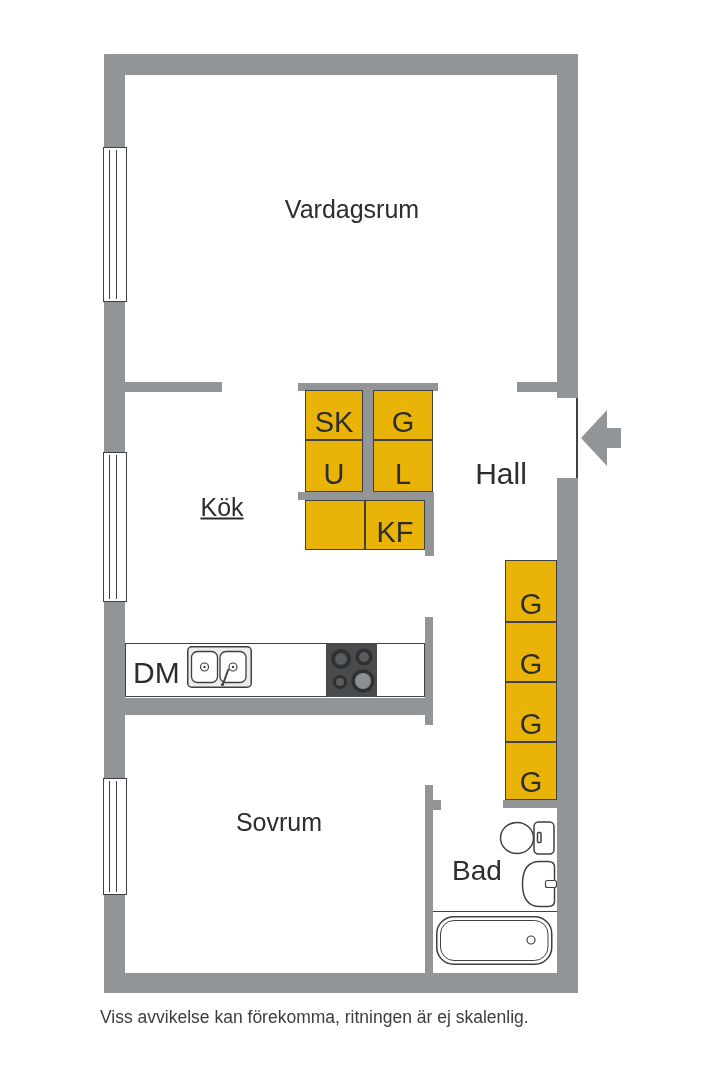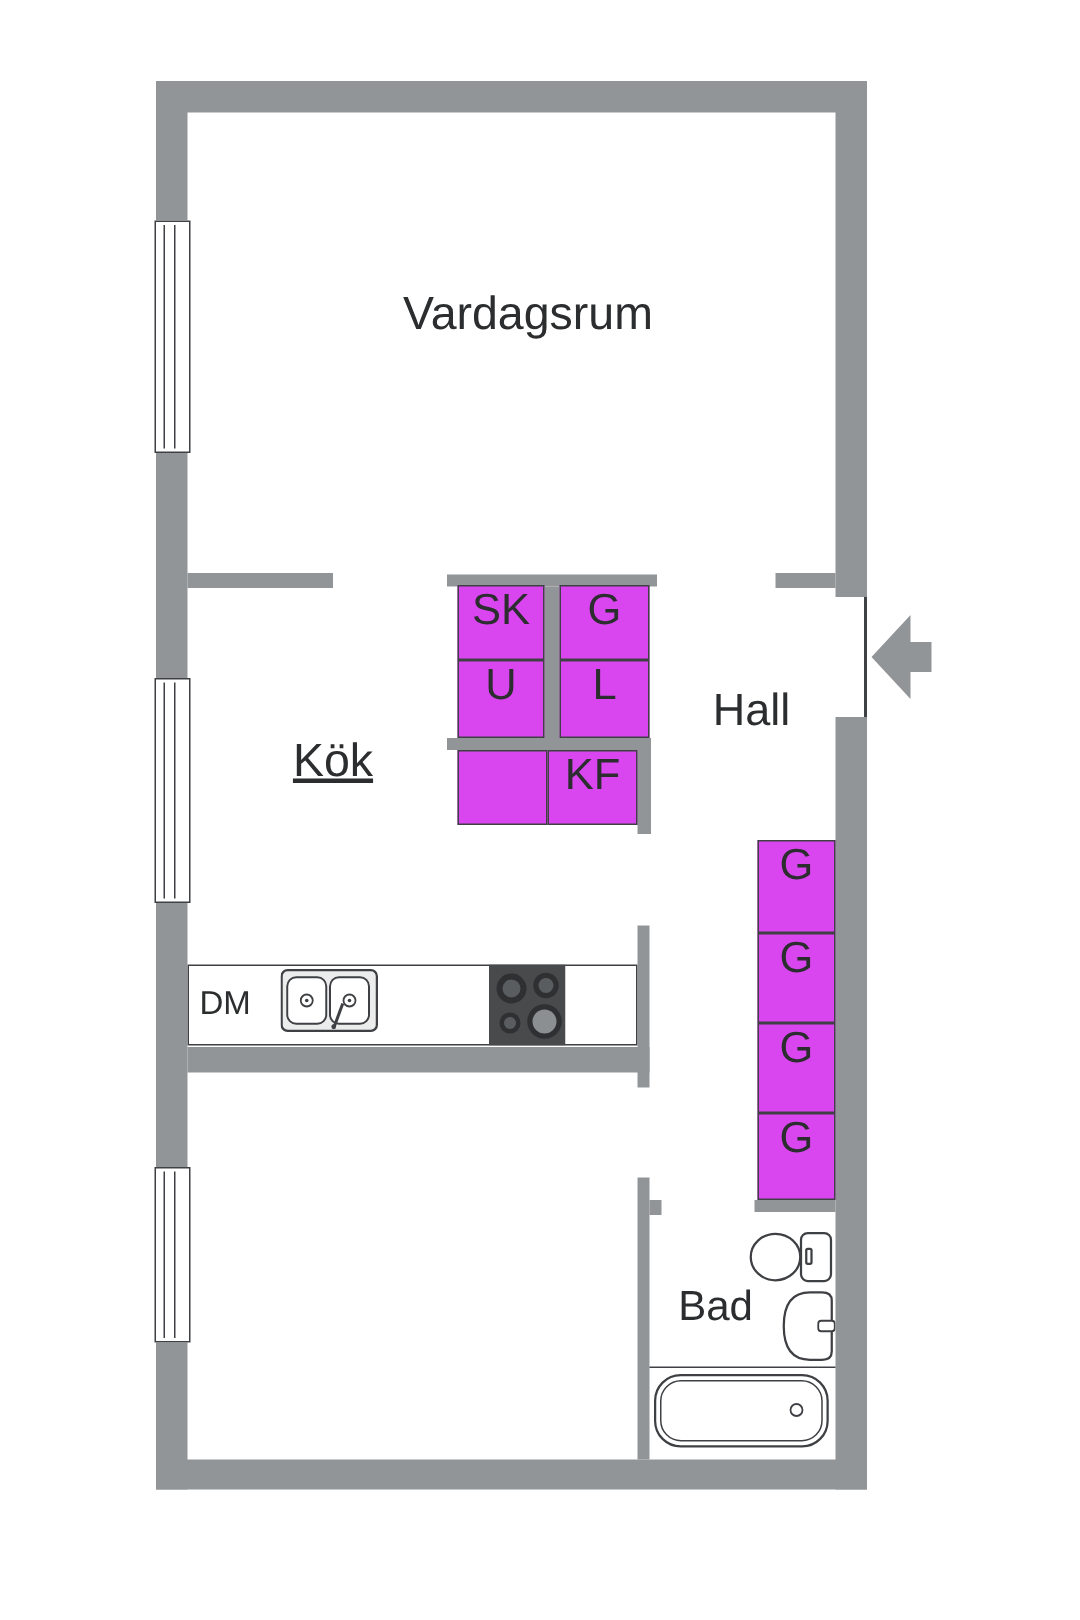--- a/index.html
+++ b/index.html
@@ -3,26 +3,26 @@
 <meta charset="utf-8">
 <style>
   html,body{margin:0;padding:0;background:#fff;}
   .plan{position:relative;width:720px;height:1080px;background:#ffffff;overflow:hidden;
         font-family:"Liberation Sans", sans-serif;color:#2b2d2e;}
   .wall{position:absolute;background:#919598;}
   .thinline{position:absolute;background:#3e4043;}
   .window{position:absolute;left:103px;width:24px;background:#fff;border:1px solid #3e4043;box-sizing:border-box;}
   .window .glass{position:absolute;left:5px;top:2px;bottom:2px;width:6px;
                  border-left:1px solid #3e4043;border-right:1px solid #3e4043;}
-  .cell{position:absolute;background:#d946ef;border:1.5px solid #3e4043;box-sizing:border-box;
-        display:flex;align-items:flex-start;justify-content:center;font-size:29px;}
-  .room-label{position:absolute;transform:translate(-50%,-50%);font-size:31px;white-space:nowrap;}
+  .cell{position:absolute;background:#eab308;border:1.5px solid #3e4043;box-sizing:border-box;
+        display:flex;align-items:flex-end;justify-content:center;font-size:29px;}
+  .room-label{position:absolute;transform:translate(-50%,-50%);font-size:25px;white-space:nowrap;}
   .counter{position:absolute;left:125px;top:643px;width:300px;height:54px;background:#fff;
            border:1px solid #3e4043;box-sizing:border-box;}
-  .dm{position:absolute;left:133px;top:656px;font-size:22px;}
+  .dm{position:absolute;left:133px;top:656px;font-size:30px;}
   .svgfix{position:absolute;}
   .disclaimer{position:absolute;left:100px;top:1007px;font-size:17.5px;color:#3a3d40;}
 </style>
 </head>
 <body>
 
 <div class="plan">
 
   <div class="wall" style="left:104px;top:54px;width:474px;height:21px;"></div>
   <div class="wall" style="left:104px;top:973px;width:474px;height:20px;"></div>
@@ -132,15 +132,17 @@
 
   <svg class="svgfix" style="left:436px;top:916px;" width="117" height="50" viewBox="0 0 117 50">
     <rect x="0.75" y="0.75" width="115" height="47.5" rx="17" fill="#fff" stroke="#3e4043" stroke-width="1.5"></rect>
     <rect x="4.5" y="4.5" width="107.5" height="40" rx="13.5" fill="none" stroke="#3e4043" stroke-width="1"></rect>
     <circle cx="95" cy="24" r="4" fill="none" stroke="#3e4043" stroke-width="1.2"></circle>
   </svg>
 
   <span class="room-label" style="left:352px;top:209px;">Vardagsrum</span>
   <span class="room-label" style="left:222px;top:507px;text-decoration:underline;">Kök</span>
   <span class="room-label" style="left:501px;top:474px;font-size:30px;">Hall</span>
+  <span class="room-label" style="left:279px;top:822px;">Sovrum</span>
   <span class="room-label" style="left:477px;top:871px;font-size:28px;">Bad</span>
 
+  <div class="disclaimer">Viss avvikelse kan förekomma, ritningen är ej skalenlig.</div>
 </div>
 
 </body></html>

